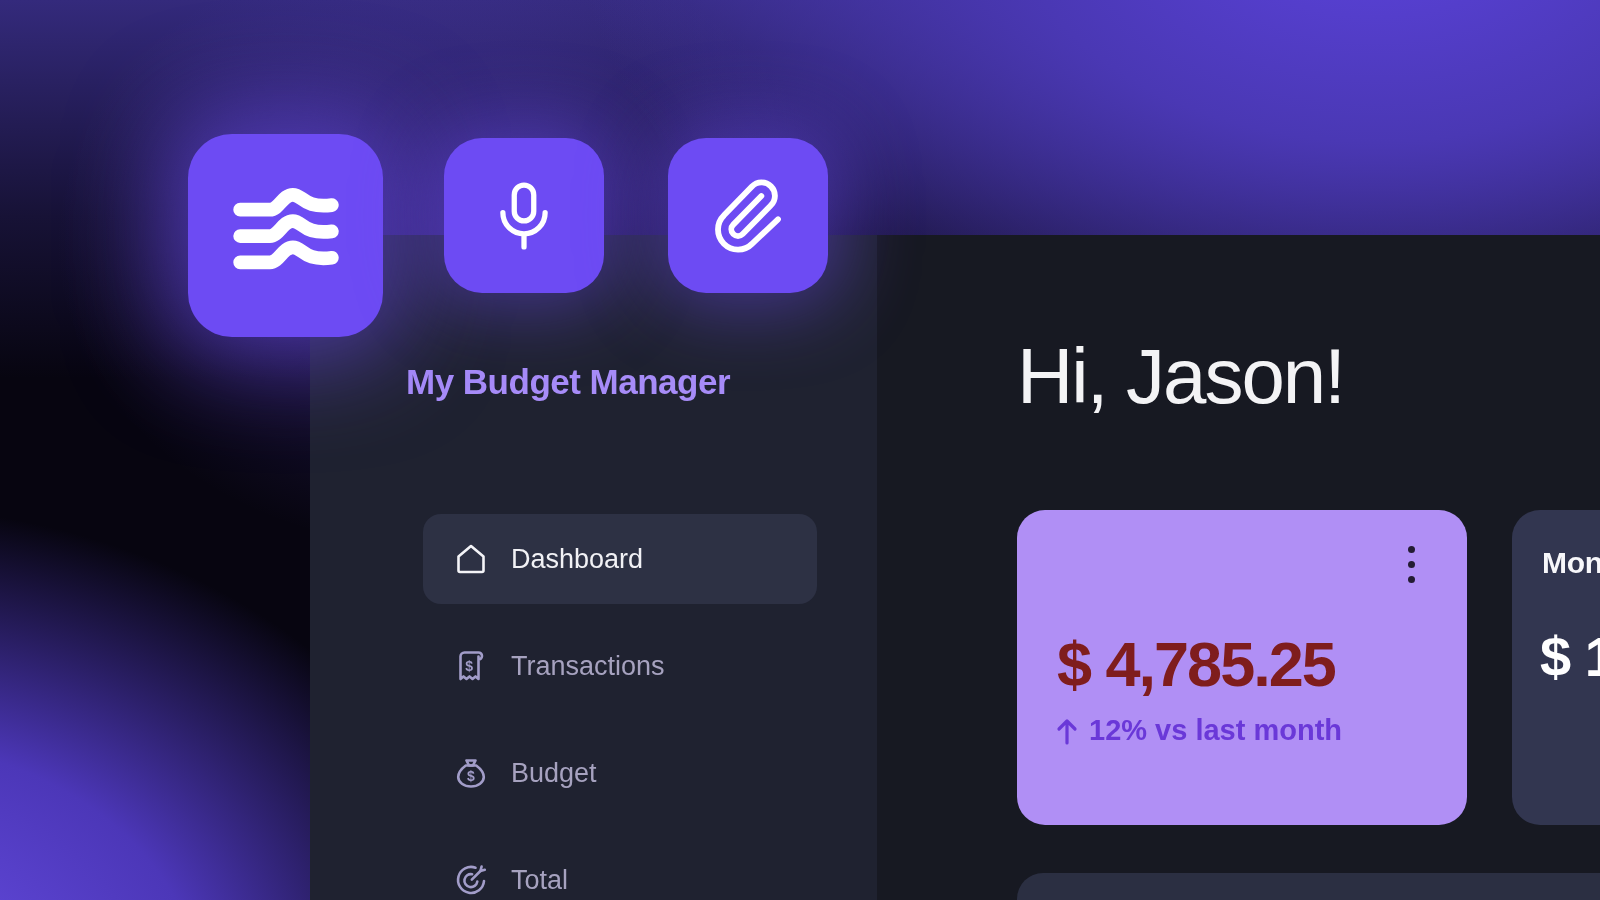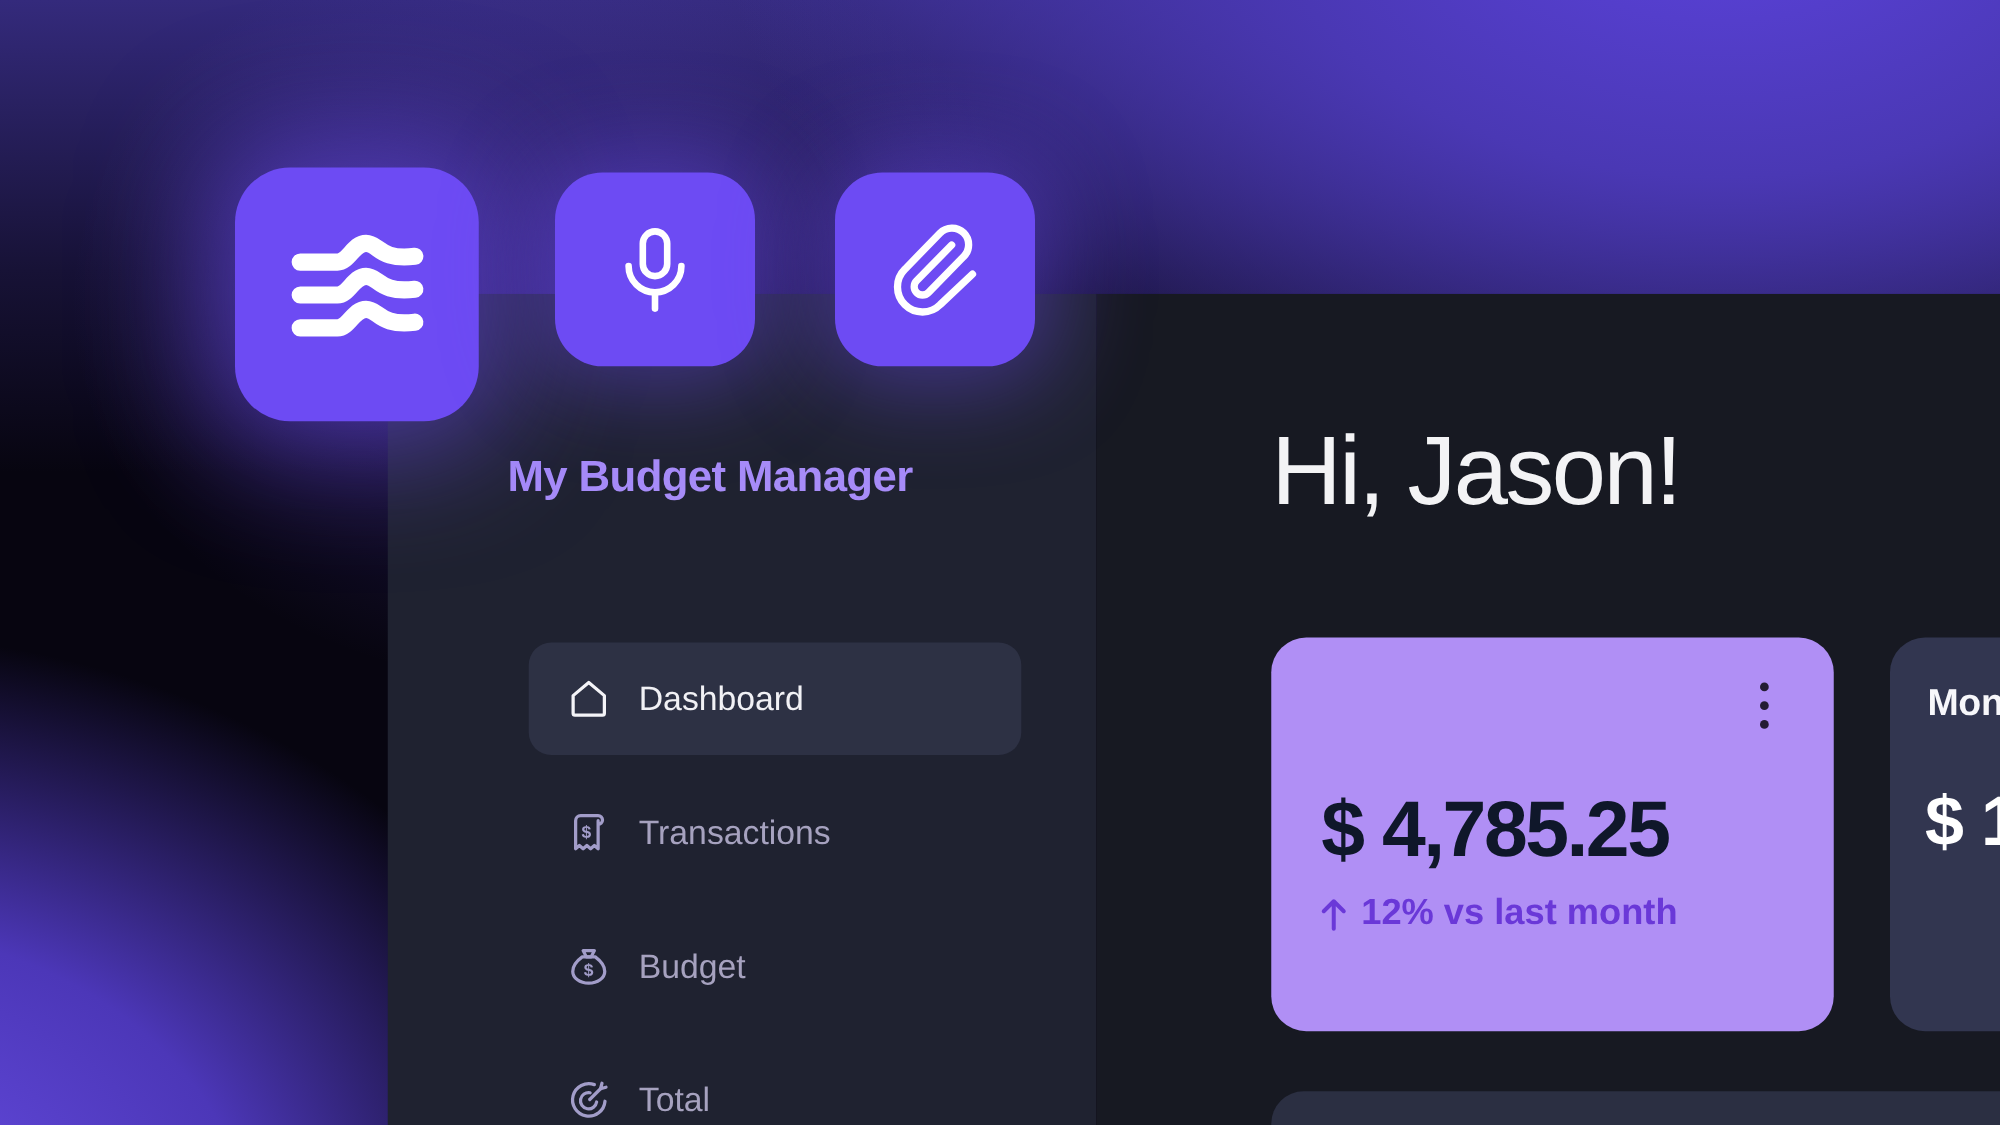--- a/index.html
+++ b/index.html
@@ -74,21 +74,21 @@
   }
   .kebab {
     position:absolute; right:42px; top:34px; width:28px; height:40px;
     display:flex; flex-direction:column; align-items:center; justify-content:center; gap:8px;
     cursor:pointer;
   }
   .kebab i { width:7px; height:7px; border-radius:50%; background:#241c33; }
   .card-amount {
     position:absolute; left:40px; top:118px;
     font-size:63px; font-weight:700; letter-spacing:-2px;
-    color:#0f172a; white-space:nowrap;
+    color:#7f1d1d; white-space:nowrap;
   }
   .card-trend {
     position:absolute; left:38px; top:204px;
     display:flex; align-items:center; gap:10px;
     color:#6a38d8; font-size:29px; font-weight:600; white-space:nowrap;
   }
   .trend-arrow svg { display:block; }
 
   .card-dark {
     left:635px; top:275px; width:450px; height:315px;

